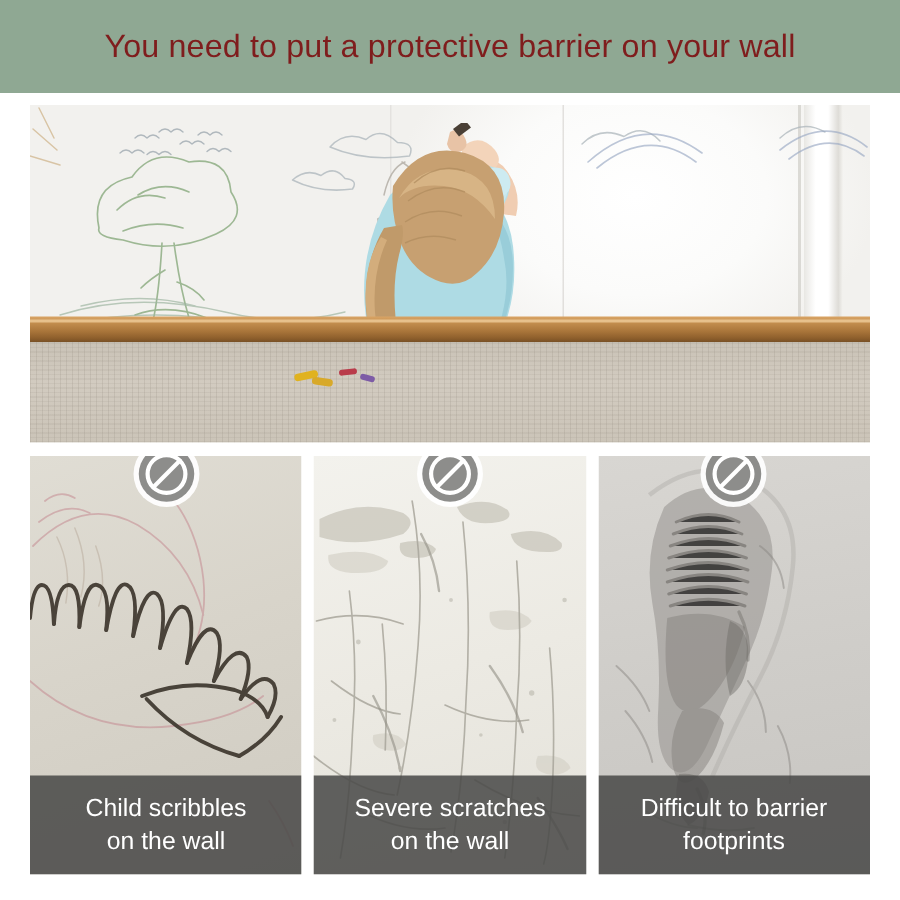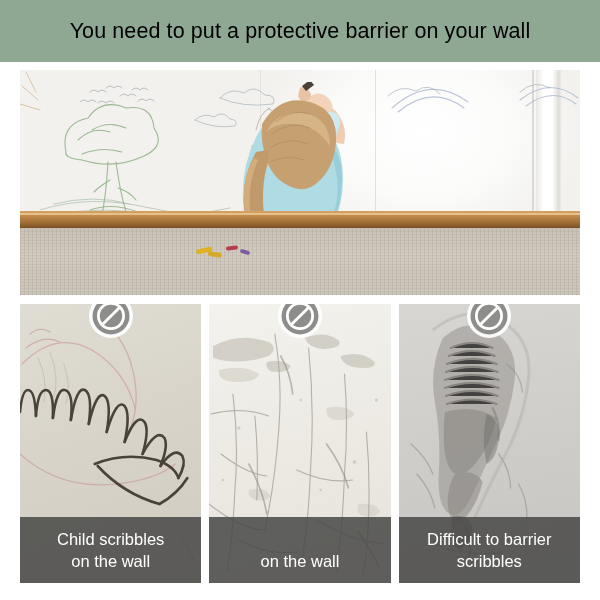--- a/index.html
+++ b/index.html
@@ -25,21 +25,21 @@
     position: absolute;
     left: 0; top: 0;
     width: 600px;
     height: 62px;
     background: #8fa893;
     display: flex;
     align-items: center;
     justify-content: center;
   }
   .headline-text {
-    color: #000000;
+    color: #7f1d1d;
     font-size: 21.5px;
     letter-spacing: 0.1px;
     font-weight: 400;
     white-space: nowrap;
   }
 
   
   .hero {
     position: absolute;
     left: 20px; top: 70px;
@@ -394,21 +394,21 @@
         </svg>
       </div>
       <svg class="no-badge" viewBox="0 0 46 46">
         <circle cx="23" cy="23" r="22" fill="#ffffff" opacity="0.92"></circle>
         <circle cx="23" cy="23" r="18.5" fill="#8d8d8b"></circle>
         <circle cx="23" cy="23" r="12.6" fill="none" stroke="#ffffff" stroke-width="2.8"></circle>
         <line x1="14.2" y1="31.8" x2="31.8" y2="14.2" stroke="#ffffff" stroke-width="2.8" stroke-linecap="round"></line>
       </svg>
       <div class="caption">
         <div class="caption-text">
-          <br>
+          <span>Severe scratches</span><br>
           <span>on the wall</span>
         </div>
       </div>
     </div>
 
     <div class="panel">
       <div class="panel-photo photo-footprint">
         <svg class="panel-svg" viewBox="0 0 182 279" preserveAspectRatio="none">
 
           <g opacity="0.62">
@@ -454,19 +454,19 @@
       </div>
       <svg class="no-badge" viewBox="0 0 46 46">
         <circle cx="23" cy="23" r="22" fill="#ffffff" opacity="0.92"></circle>
         <circle cx="23" cy="23" r="18.5" fill="#8d8d8b"></circle>
         <circle cx="23" cy="23" r="12.6" fill="none" stroke="#ffffff" stroke-width="2.8"></circle>
         <line x1="14.2" y1="31.8" x2="31.8" y2="14.2" stroke="#ffffff" stroke-width="2.8" stroke-linecap="round"></line>
       </svg>
       <div class="caption">
         <div class="caption-text">
           <span>Difficult to barrier</span><br>
-          <span>scribbles</span>
+          <span>footprints</span>
         </div>
       </div>
     </div>
 
   </div>
 </div>
 
 </body></html>

